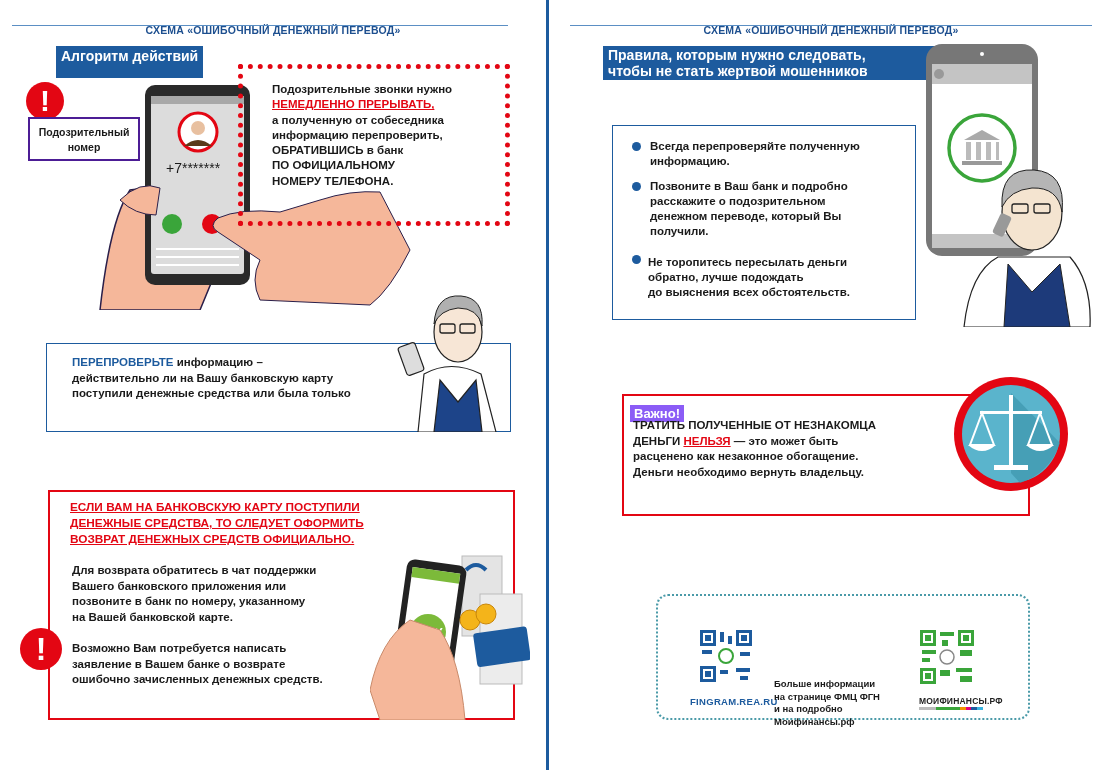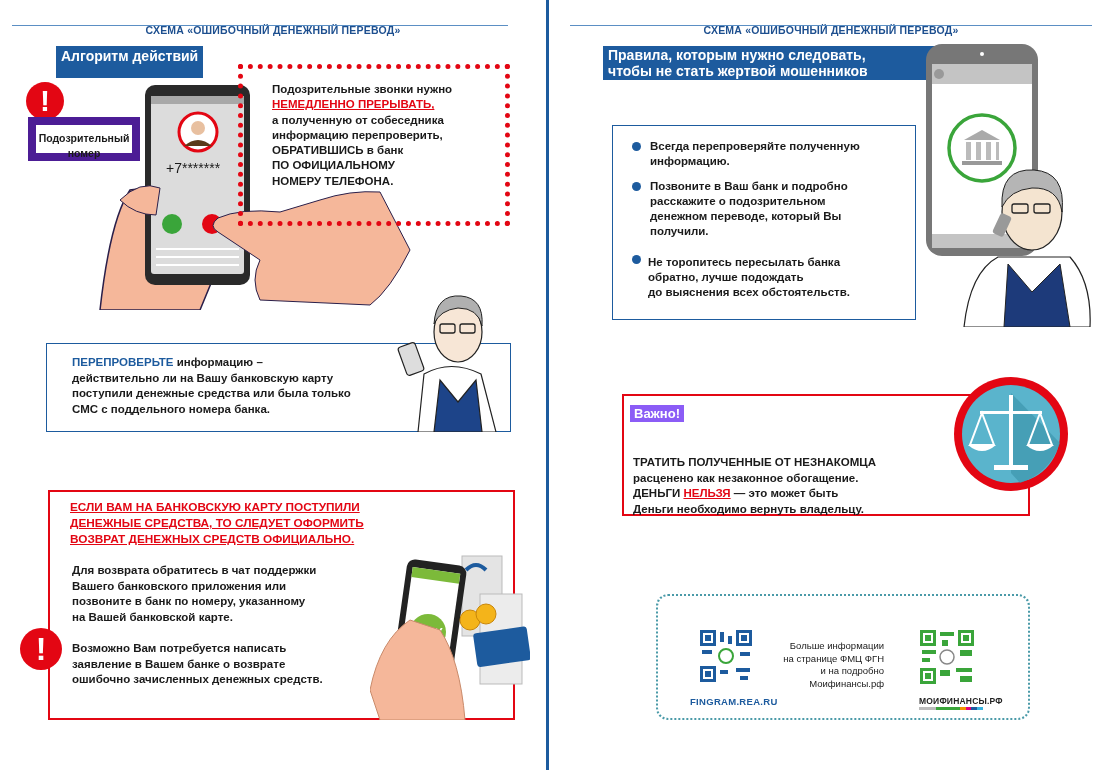--- a/index.html
+++ b/index.html
@@ -22,32 +22,32 @@
 
   .blue-box { position: absolute; border: 1.5px solid #1d5b9e; background: #fff; }
   .red-box { position: absolute; border: 2px solid #e30613; background: #fff; }
 
   .alert-circle { position: absolute; width: 38px; height: 38px; border-radius: 50%; background: #e30613; color: #fff; font-weight: bold; font-size: 30px; line-height: 38px; text-align: center; }
 
   .bullet-item { position: absolute; font-weight: bold; font-size: 11.5px; line-height: 15px; padding-left: 18px; }
   .bullet-dot { position: absolute; left: 0; top: 3px; width: 9px; height: 9px; border-radius: 50%; background: #1d5b9e; }
 
   .qr-frame { position: absolute; left: 656px; top: 594px; width: 374px; height: 126px; border: 2px dotted #4a9aa8; border-radius: 12px; }
-  .qr-text { position: absolute; font-weight: normal; font-size: 9.5px; line-height: 12.5px; text-align: right; }
+  .qr-text { position: absolute; font-weight: bold; font-size: 9.5px; line-height: 12.5px; text-align: left; margin-top: 38px; }
 </style>
 </head>
 <body>
 
 <div class="page-header" style="left:0;width:546px;">СХЕМА «ОШИБОЧНЫЙ ДЕНЕЖНЫЙ ПЕРЕВОД»</div>
 <div class="header-rule" style="left:12px;width:496px;"></div>
 
 <div class="title-banner" style="left:36px;top:46px;height:32px;font-size:14px;line-height:20px;margin-left:20px;">Алгоритм действий</div>
 
 <div class="alert-circle" style="left:26px;top:82px;">!</div>
-<div class="abs" style="left:28px;top:117px;width:112px;height:44px;border:8px solid #4c1d95;background:#fff;">
+<div class="abs" style="left:28px;top:117px;width:112px;height:44px;border:2px solid #4c1d95;background:#fff;">
   <div style="text-align:center;font-weight:bold;font-size:10.5px;line-height:15px;margin-top:6px;">
     <div>Подозрительный</div>
     <div>номер</div>
   </div>
 </div>
 
 <svg class="abs" style="left:90px;top:80px;" width="330" height="230">
 
   <path d="M40 110 Q20 140 10 230 L110 230 Q130 180 150 140 L120 100 Z" fill="#f5b79a" stroke="#2a1f4a" stroke-width="1.5"></path>
 
@@ -78,21 +78,20 @@
   <div>ОБРАТИВШИСЬ в банк</div>
   <div>ПО ОФИЦИАЛЬНОМУ</div>
   <div>НОМЕРУ ТЕЛЕФОНА.</div>
 </div>
 
 <div class="blue-box" style="left:46px;top:343px;width:465px;height:89px;"></div>
 <div class="text-block" style="left:72px;top:355px;font-size:11.5px;line-height:15.5px;">
   <div><span class="blue">ПЕРЕПРОВЕРЬТЕ</span><span> информацию –</span></div>
   <div>действительно ли на Вашу банковскую карту</div>
   <div>поступили денежные средства или была только</div>
-  <div>СМС с поддельного номера банка.</div>
 </div>
 
 <svg class="abs" style="left:396px;top:284px;" width="112" height="148">
   <path d="M22 148 L28 90 Q55 75 85 90 L100 148 Z" fill="#fff" stroke="#222" stroke-width="1.2"></path>
   <path d="M38 148 L44 96 L62 118 L80 96 L86 148 Z" fill="#1d4489" stroke="#222" stroke-width="1.2"></path>
   <ellipse cx="62" cy="48" rx="24" ry="30" fill="#f7e6d6" stroke="#222" stroke-width="1.2"></ellipse>
   <path d="M38 40 Q40 10 65 12 Q88 14 86 42 Q82 24 62 24 Q44 26 38 40 Z" fill="#b0b0b0" stroke="#222" stroke-width="1"></path>
   <rect x="44" y="40" width="15" height="9" rx="2" fill="none" stroke="#222" stroke-width="1.3"></rect>
   <rect x="64" y="40" width="15" height="9" rx="2" fill="none" stroke="#222" stroke-width="1.3"></rect>
   <rect x="6" y="60" width="18" height="30" rx="3" transform="rotate(-20 15 75)" fill="#ddd" stroke="#222" stroke-width="1.2"></rect>
@@ -150,21 +149,21 @@
 </div>
 <div class="bullet-item" style="left:632px;top:179px;">
   <span class="bullet-dot"></span>
   <div>Позвоните в Ваш банк и подробно</div>
   <div>расскажите о подозрительном</div>
   <div>денежном переводе, который Вы</div>
   <div>получили.</div>
 </div>
 <div class="bullet-item" style="left:632px;top:255px;padding-left:16px;">
   <span class="bullet-dot" style="top:0;"></span>
-  <div>Не торопитесь пересылать банка</div>
+  <div>Не торопитесь пересылать деньги</div>
   <div>обратно, лучше подождать</div>
   <div>до выяснения всех обстоятельств.</div>
 </div>
 
 <svg class="abs" style="left:920px;top:42px;" width="180" height="285">
   <rect x="6" y="2" width="112" height="212" rx="16" fill="#777"></rect>
   <rect x="12" y="22" width="100" height="20" fill="#c4c4c4"></rect>
   <rect x="12" y="42" width="100" height="150" fill="#fff"></rect>
   <rect x="12" y="192" width="100" height="14" fill="#c4c4c4"></rect>
   <circle cx="19" cy="32" r="5" fill="#999"></circle>
@@ -181,24 +180,24 @@
   <path d="M84 285 L88 222 L112 250 L140 222 L150 285 Z" fill="#1d3a7a" stroke="#222" stroke-width="1"></path>
   <ellipse cx="112" cy="170" rx="30" ry="38" fill="#f4e4d0" stroke="#222" stroke-width="1.2"></ellipse>
   <path d="M82 165 Q80 126 114 128 Q146 130 142 170 Q138 145 112 146 Q90 148 82 165 Z" fill="#b5b5b5" stroke="#222" stroke-width="1"></path>
   <rect x="92" y="162" width="16" height="9" rx="2" fill="none" stroke="#222" stroke-width="1.3"></rect>
   <rect x="114" y="162" width="16" height="9" rx="2" fill="none" stroke="#222" stroke-width="1.3"></rect>
   <rect x="76" y="172" width="12" height="22" rx="3" fill="#999" transform="rotate(25 82 183)"></rect>
 </svg>
 
 <div class="red-box" style="left:622px;top:394px;width:408px;height:122px;"></div>
 <div class="abs b" style="left:630px;top:405px;background:#8b5cf6;color:#fff;font-size:13px;line-height:17px;padding:0 4px;">Важно!</div>
-<div class="text-block" style="left:633px;top:455px;font-size:11.5px;line-height:15.7px;">
+<div class="text-block" style="left:633px;top:418px;font-size:11.5px;line-height:15.7px;">
   <div>ТРАТИТЬ ПОЛУЧЕННЫЕ ОТ НЕЗНАКОМЦА</div>
+  <div><span>ДЕНЬГИ </span><span class="red">НЕЛЬЗЯ</span><span> — это может быть</span></div>
   <div>расценено как незаконное обогащение.</div>
-  <div><span>ДЕНЬГИ </span><span class="red">НЕЛЬЗЯ</span><span> — это может быть</span></div>
   <div>Деньги необходимо вернуть владельцу.</div>
 </div>
 
 <svg class="abs" style="left:950px;top:373px;" width="122" height="122">
   <circle cx="61" cy="61" r="57" fill="#e30613"></circle>
   <circle cx="61" cy="61" r="49" fill="#5ab4cc"></circle>
   <path d="M61 20 L110 70 Q100 100 70 110 L61 100 Z" fill="#3d95ad" opacity="0.7"></path>
   <rect x="59" y="22" width="4" height="70" fill="#fff"></rect>
   <rect x="30" y="38" width="62" height="3" fill="#fff"></rect>
   <path d="M32 40 L20 72 L44 72 Z" fill="none" stroke="#fff" stroke-width="2"></path>

